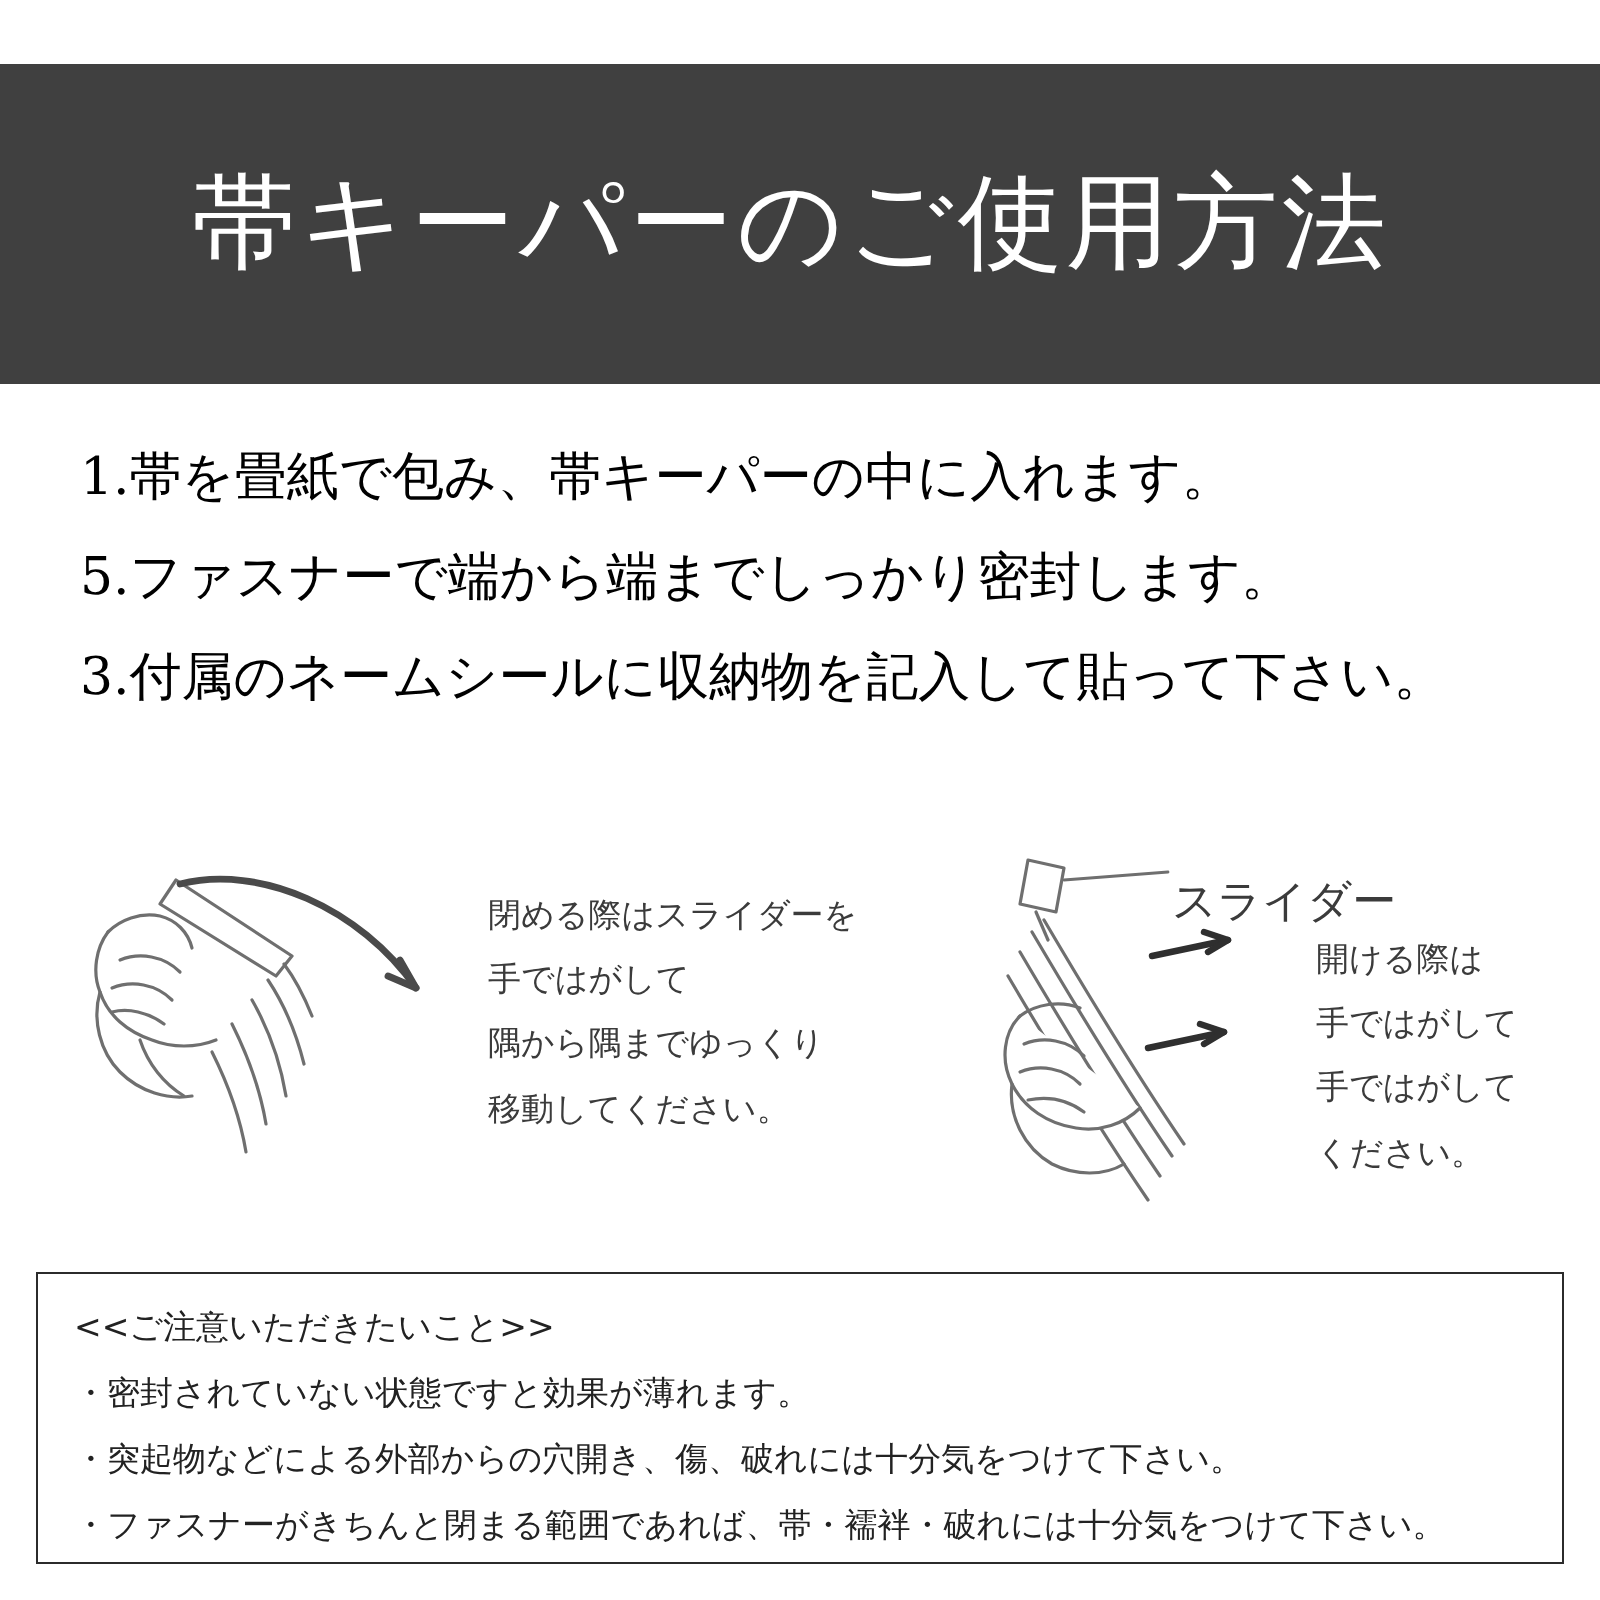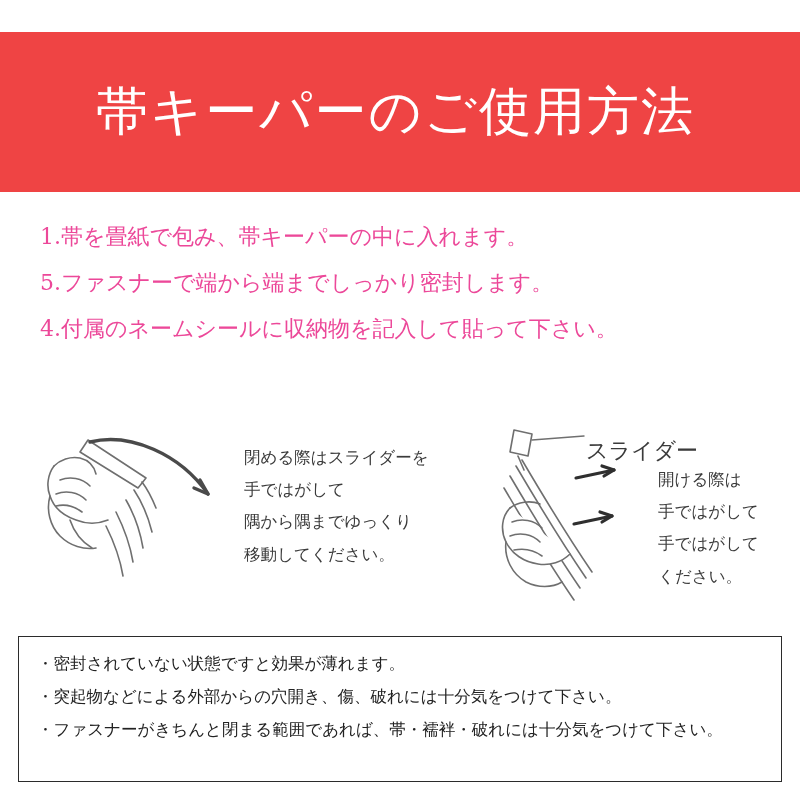--- a/index.html
+++ b/index.html
@@ -19,21 +19,21 @@
     height: 800px;
     background: #ffffff;
   }
   
   .banner {
     position: absolute;
     left: 0;
     top: 32px;
     width: 800px;
     height: 160px;
-    background: #ef4444;
+    background: #404040;
     display: flex;
     align-items: center;
   }
   .banner-title {
     color: #ffffff;
     font-family: "DejaVu Serif", serif;
     font-size: 52px;
     letter-spacing: 2px;
     margin-left: 96px;
     font-weight: 400;
@@ -41,22 +41,22 @@
   }
   
   .steps {
     position: absolute;
     left: 40px;
     top: 226px;
     width: 730px;
   }
   .step {
     font-family: "DejaVu Serif", serif;
-    font-size: 22px;
-    color: #ec4899;
+    font-size: 26px;
+    color: #000000;
     line-height: 1;
     margin-bottom: 24px;
     white-space: nowrap;
   }
   
   .illus-area {
     position: absolute;
     left: 0;
     top: 408px;
     width: 800px;
@@ -121,21 +121,21 @@
 
 <div class="page">
 
   <div class="banner">
     <div class="banner-title">帯キーパーのご使用方法</div>
   </div>
 
   <div class="steps">
     <div class="step">1.帯を畳紙で包み、帯キーパーの中に入れます。</div>
     <div class="step">5.ファスナーで端から端までしっかり密封します。</div>
-    <div class="step">4.付属のネームシールに収納物を記入して貼って下さい。</div>
+    <div class="step">3.付属のネームシールに収納物を記入して貼って下さい。</div>
   </div>
 
   <div class="illus-area">
 
     <div class="illus-block illus-left">
       <svg width="200" height="200" viewBox="0 0 200 200" fill="none" stroke="#6f6f6f" stroke-width="1.6" stroke-linecap="round" stroke-linejoin="round">
 
         <path d="M58 24 L116 62 L108 72 L50 36 Z" fill="#ffffff"></path>
         <path d="M112 66 C118 74 122 82 126 92"></path>
         <path d="M104 74 C112 86 118 100 122 116"></path>
@@ -195,19 +195,20 @@
     <div class="cap cap-right">
       <div>開ける際は</div>
       <div>手ではがして</div>
       <div>手ではがして</div>
       <div>ください。</div>
     </div>
   </div>
 
   <div class="notes">
     <div class="notes-inner">
+      <div class="notes-title">&lt;&lt;ご注意いただきたいこと&gt;&gt;</div>
       <div class="note-item">・密封されていない状態ですと効果が薄れます。</div>
       <div class="note-item">・突起物などによる外部からの穴開き、傷、破れには十分気をつけて下さい。</div>
       <div class="note-item">・ファスナーがきちんと閉まる範囲であれば、帯・襦袢・破れには十分気をつけて下さい。</div>
     </div>
   </div>
 
 </div>
 
 </body></html>

